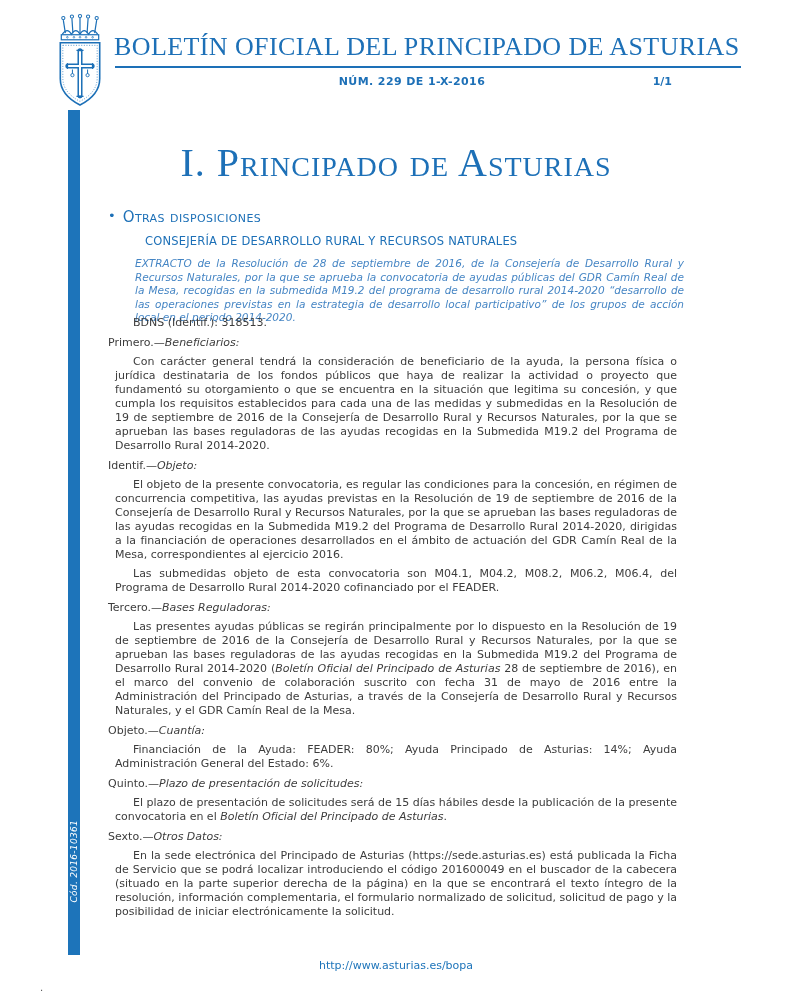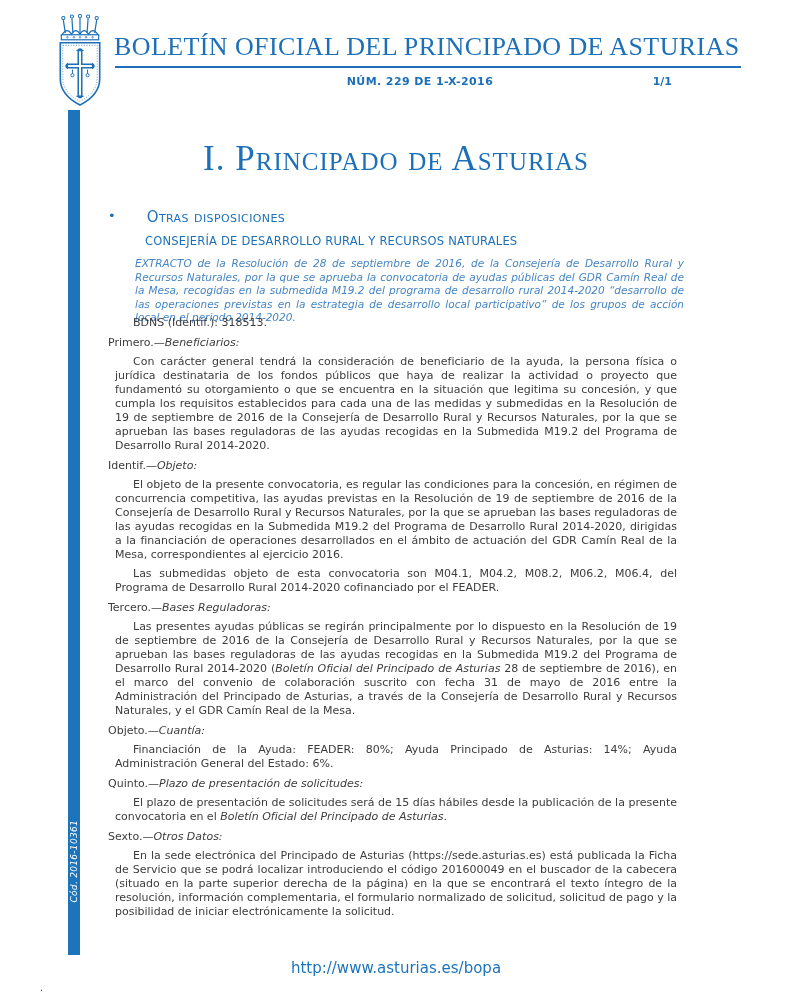--- a/index.html
+++ b/index.html
@@ -9,62 +9,62 @@
   }
   
   .logo{position:absolute;left:56px;top:13px;width:48px;height:95px;}
   .masthead-title{
     position:absolute;left:114px;top:32px;width:600px;
     font-family:"Liberation Serif",serif;font-size:26px;line-height:30px;
     color:#1d70b7;letter-spacing:.4px;white-space:nowrap;
   }
   .head-rule{position:absolute;left:115px;top:66px;width:626px;height:2px;background:#1d70b7;}
   .issue-line{
-    position:absolute;left:107px;top:75px;width:626px;text-align:center;
+    position:absolute;left:99px;top:75px;width:626px;text-align:center;
     font-size:11px;font-weight:bold;color:#1d70b7;letter-spacing:.4px;
   }
   .page-indicator{
     position:absolute;top:75px;right:120px;
     font-size:11px;font-weight:bold;color:#1d70b7;
   }
   
   .code-bar{position:absolute;left:68px;top:110px;width:12px;height:845px;background:#1d74ba;}
   .code-bar span{
     position:absolute;bottom:52px;left:1px;
     writing-mode:vertical-rl;transform:rotate(180deg);
     color:#ffffff;font-size:9px;font-style:italic;white-space:nowrap;letter-spacing:.3px;
   }
   
   .part-title{
     position:absolute;left:0;top:139px;width:792px;text-align:center;
     font-family:"Liberation Serif",serif;font-variant:small-caps;
-    font-size:35px;color:#1d70b7;letter-spacing:1px;
+    font-size:40px;color:#1d70b7;letter-spacing:1px;
   }
   .category-line{position:absolute;left:108px;top:208px;font-size:15px;color:#1d70b7;}
   .category-line .bullet{margin-right:7px;font-size:13px;vertical-align:2px;}
-  .category-line .cat-text{font-variant:small-caps;letter-spacing:.4px;margin-left:24px;}
+  .category-line .cat-text{font-variant:small-caps;letter-spacing:.4px;}
   .department{
     position:absolute;left:125px;top:234px;font-size:11.5px;color:#1d70b7;letter-spacing:.2px;margin-left:20px;
   }
   .extract{
     position:absolute;left:135px;top:257px;width:549px;
     font-size:10.5px;line-height:13.5px;font-style:italic;color:#4585c4;text-align:justify;
   }
   .content{
     position:absolute;left:108px;top:316px;width:576px;
     font-size:11px;line-height:14px;text-align:justify;color:#3c3c3c;
   }
   .content p{margin:0 7px 5px;text-indent:18px;}
   .content p.tight{margin-bottom:0;}
   .content p.sec-h{text-indent:0;margin:6px 0 5px;}
   .content p.sec-h em{font-style:italic;}
   
   .footer-link{
     position:absolute;left:0;top:959px;width:792px;text-align:center;
-    font-size:15px;color:#1d74ba;
+    font-size:11px;color:#1d74ba;
   }
   .footer-link a{color:#1d74ba;text-decoration:none;}
   .page-mark{position:absolute;left:40px;top:982px;font-size:10px;color:#555;}
 </style>
 </head>
 <body>
 
 <div class="logo">
   <svg viewBox="0 0 47 94" width="48" height="95" xmlns="http://www.w3.org/2000/svg" fill="none" stroke="#1d70b7">
 

